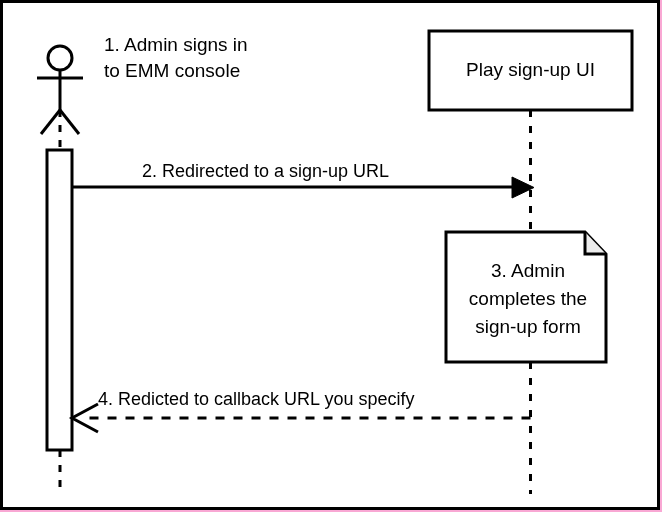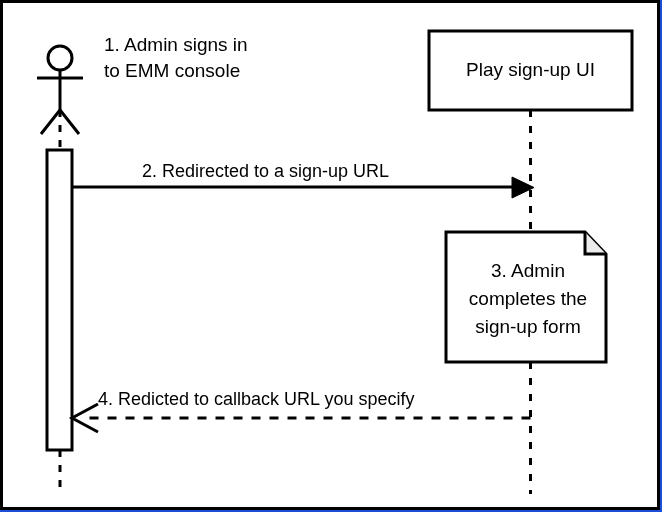--- a/index.html
+++ b/index.html
@@ -7,21 +7,21 @@
     padding: 0;
     background: #ffffff;
   }
   body {
     font-family: "Liberation Sans", sans-serif;
   }
   #canvas {
     position: relative;
     width: 662px;
     height: 512px;
-    background: #1d4ed8;
+    background: #f9a8d4;
     box-sizing: border-box;
     overflow: hidden;
     padding-left: 36px;
   }
   #diagram-svg {
     position: absolute;
     left: 0;
     top: 0;
     width: 662px;
     height: 512px;

